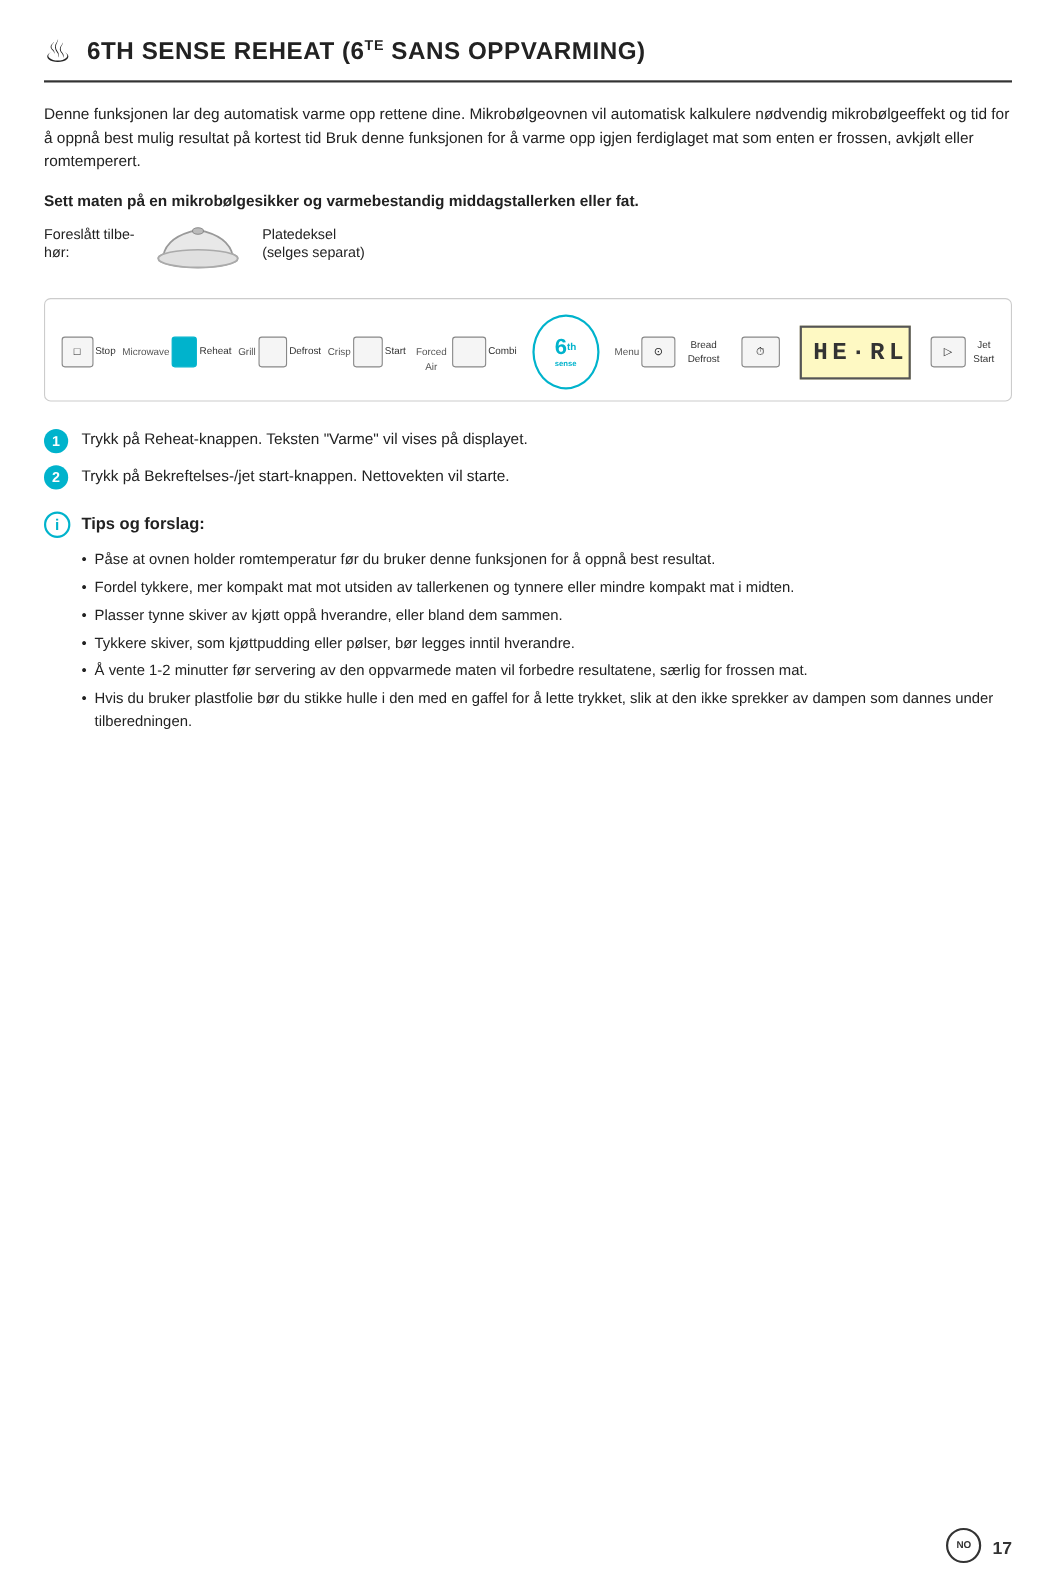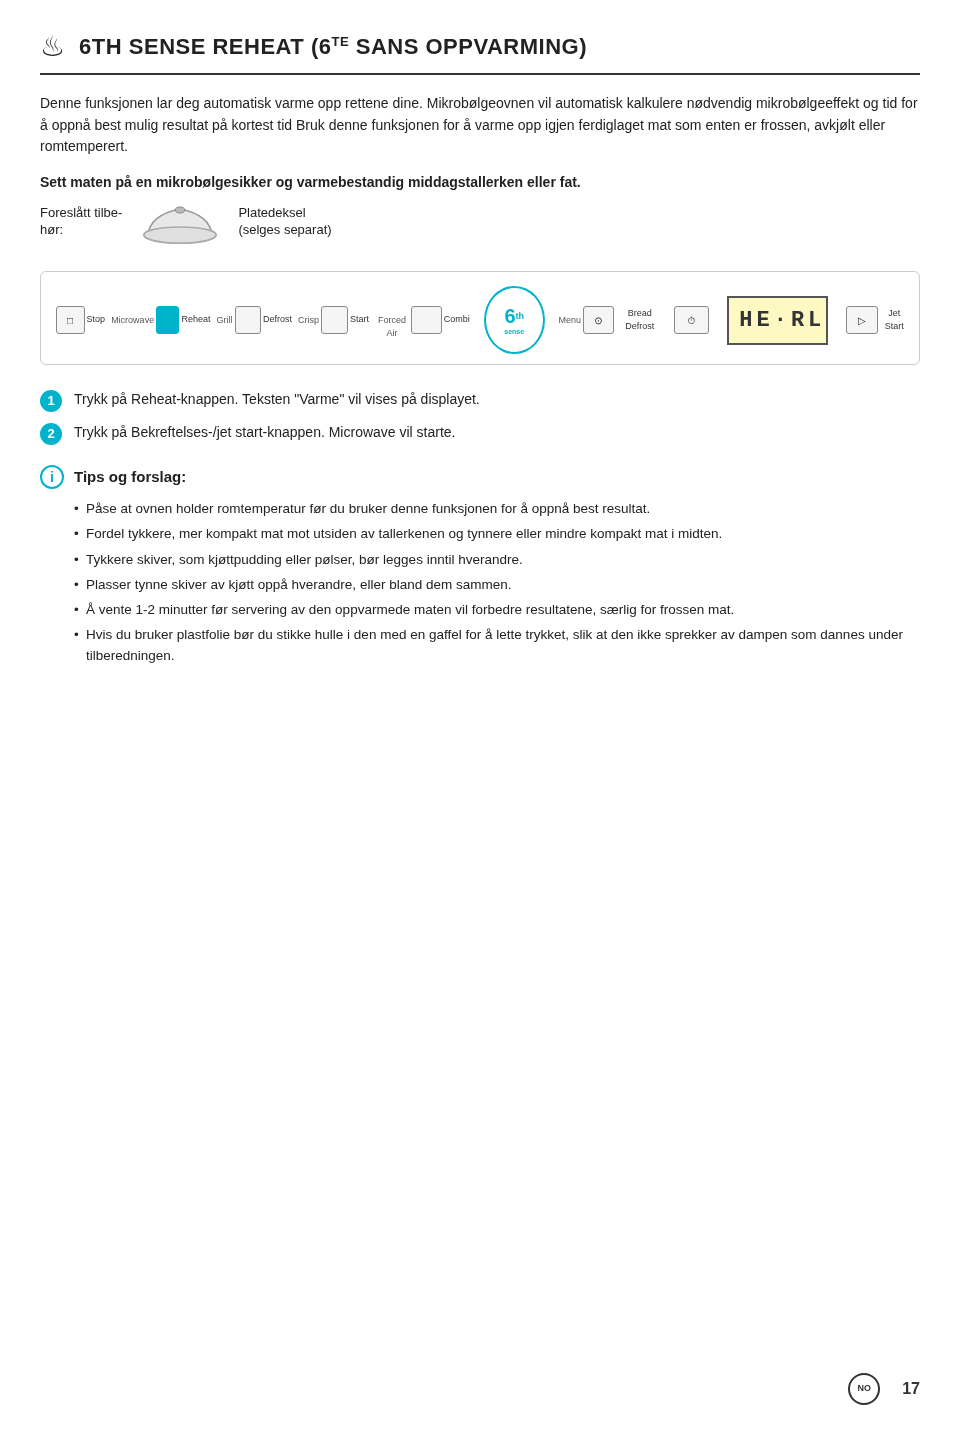--- a/index.html
+++ b/index.html
@@ -230,25 +230,25 @@
     }
     .tips-list li::before {
       content: "•";
       position: absolute;
       left: 0;
     }
 
     
     .page-footer {
       position: absolute;
-      bottom: 42px;
+      bottom: 26px;
       right: 40px;
       display: flex;
-      align-items: center;
-      gap: 22px;
+      align-items: flex-end;
+      gap: 10px;
     }
     .footer-badge {
       width: 32px;
       height: 32px;
       border-radius: 50%;
       border: 2px solid #333;
       display: flex;
       align-items: center;
       justify-content: center;
       font-size: 9px;
@@ -353,34 +353,34 @@
 
 </div>
 
 <div class="steps-section">
   <div class="step-item">
     <div class="step-circle">1</div>
     <span>Trykk på Reheat-knappen. Teksten "Varme" vil vises på displayet.</span>
   </div>
   <div class="step-item">
     <div class="step-circle">2</div>
-    <span>Trykk på Bekreftelses-/jet start-knappen. Microwave vil starte.</span>
+    <span>Trykk på Bekreftelses-/jet start-knappen. Nettovekten vil starte.</span>
   </div>
 </div>
 
 <div class="tips-section">
   <div class="tips-header">
     <div class="info-icon">i</div>
     <span class="tips-title">Tips og forslag:</span>
   </div>
   <ul class="tips-list">
     <li>Påse at ovnen holder romtemperatur før du bruker denne funksjonen for å oppnå best resultat.</li>
     <li>Fordel tykkere, mer kompakt mat mot utsiden av tallerkenen og tynnere eller mindre kompakt mat i midten.</li>
+    <li>Plasser tynne skiver av kjøtt oppå hverandre, eller bland dem sammen.</li>
     <li>Tykkere skiver, som kjøttpudding eller pølser, bør legges inntil hverandre.</li>
-    <li>Plasser tynne skiver av kjøtt oppå hverandre, eller bland dem sammen.</li>
     <li>Å vente 1-2 minutter før servering av den oppvarmede maten vil forbedre resultatene, særlig for frossen mat.</li>
     <li>Hvis du bruker plastfolie bør du stikke hulle i den med en gaffel for å lette trykket, slik at den ikke sprekker av dampen som dannes under tilberedningen.</li>
   </ul>
 </div>
 
 <div class="page-footer">
   <div class="footer-badge">NO</div>
   <span class="page-number">17</span>
 </div>
 

